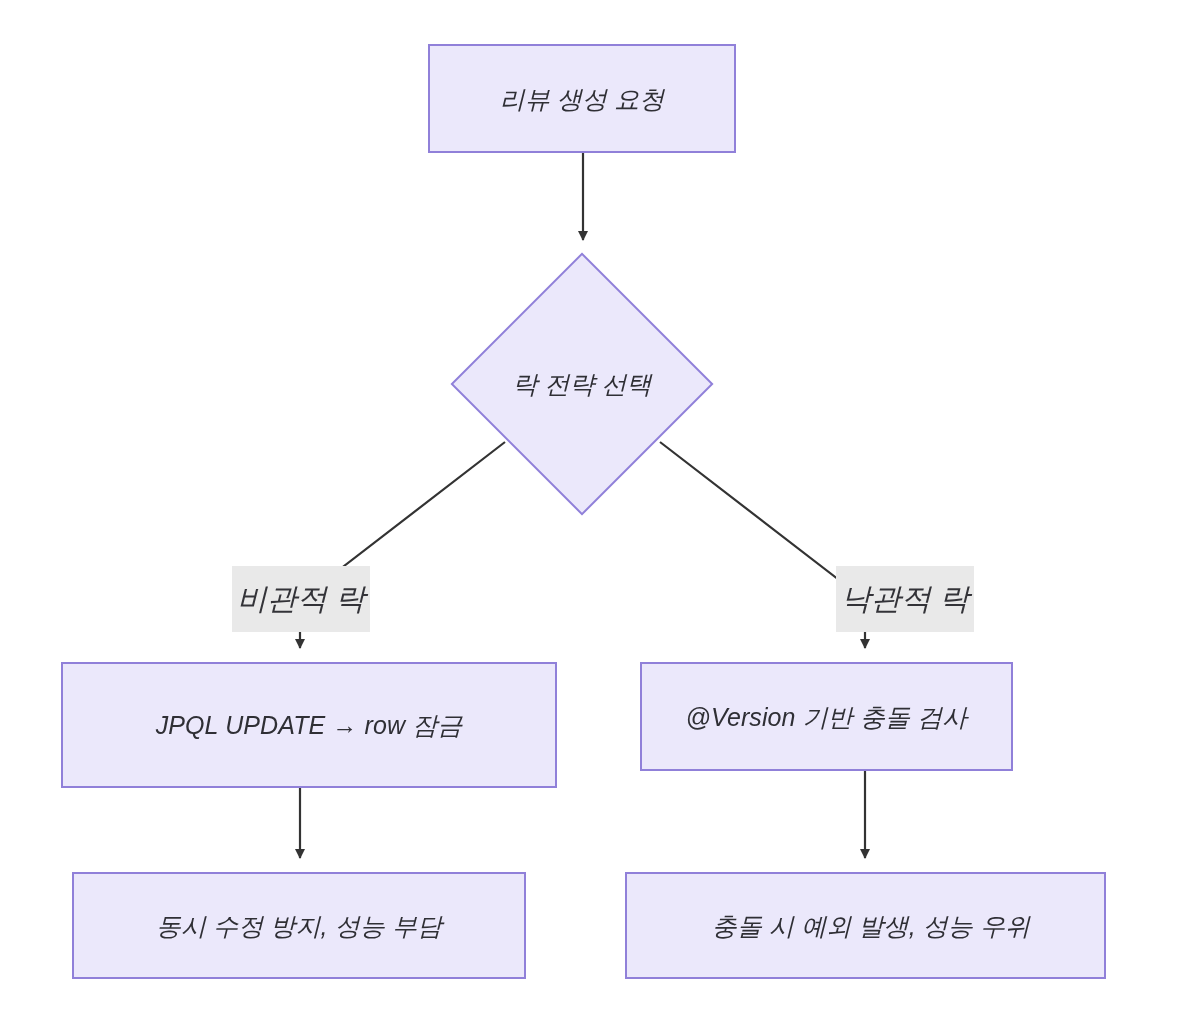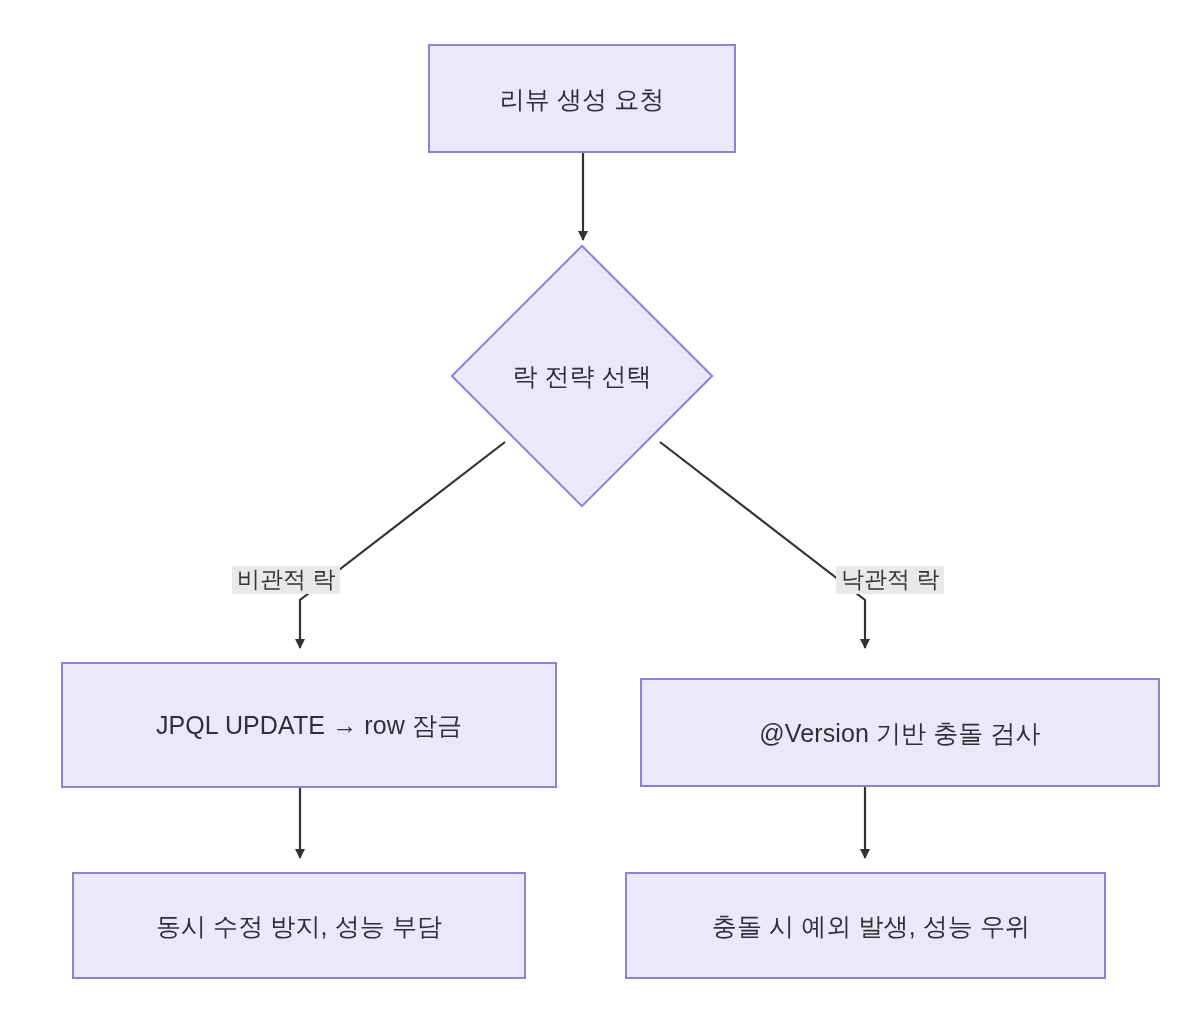--- a/index.html
+++ b/index.html
@@ -11,20 +11,21 @@
     width: 1192px;
     height: 1020px;
     font-family: "Liberation Sans", "DejaVu Sans", sans-serif;
     overflow: hidden;
   }
   #diagram {
     position: relative;
     width: 1192px;
     height: 1020px;
     background: #ffffff;
+    font-style: italic;
   }
   svg.edges {
     position: absolute;
     left: 0;
     top: 0;
     width: 1192px;
     height: 1020px;
     pointer-events: none;
   }
   .node {
@@ -37,28 +38,28 @@
     justify-content: center;
     text-align: center;
     color: #2f2f35;
     font-size: 25px;
     line-height: 1.2;
     letter-spacing: 0.1px;
     white-space: nowrap;
   }
   .node-start  { left: 428px; top: 44px;  width: 308px; height: 109px; }
   .node-proc-l { left: 50px;  top: 662px; width: 496px; height: 126px; margin-left: 11px; }
-  .node-proc-r { left: 640px; top: 678px; width: 520px; height: 109px; }
+  .node-proc-r { left: 640px; top: 662px; width: 373px; height: 109px; }
   .node-out-l  { left: 72px;  top: 872px; width: 454px; height: 107px; align-items: center; }
   .node-out-r  { left: 625px; top: 872px; width: 481px; height: 107px; padding-left: 11px; }
 
   .decision {
     position: absolute;
     left: 450px;
-    top: 244px;
+    top: 252px;
     width: 264px;
     height: 264px;
   }
   .decision .shape {
     position: absolute;
     left: 50%;
     top: 50%;
     width: 186px;
     height: 186px;
     margin-left: -93px;
@@ -78,23 +79,23 @@
     align-items: center;
     justify-content: center;
     color: #2f2f35;
     font-size: 25px;
     white-space: nowrap;
   }
   .edge-label {
     position: absolute;
     background: #e9e9e9;
     color: #333338;
-    font-size: 23px;
+    font-size: 30px;
     line-height: 1.2;
-    padding: 0 5px;
+    padding: 15px 5px;
     white-space: nowrap;
   }
   .edge-label-left  { left: 232px; top: 566px; }
   .edge-label-right { left: 836px; top: 566px; }
 </style>
 </head>
 <body>
 
 <div id="diagram">
 

